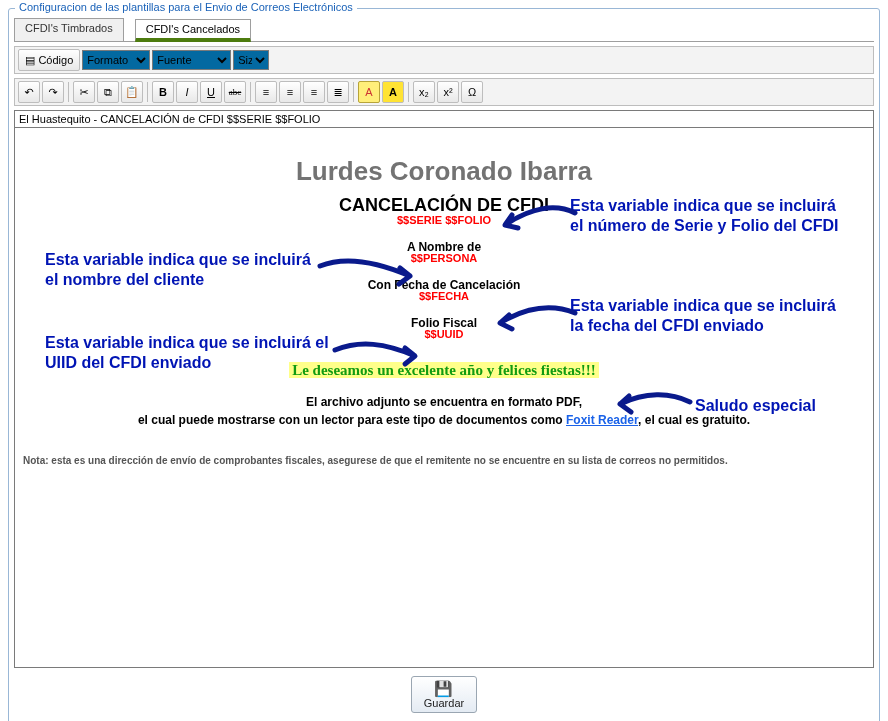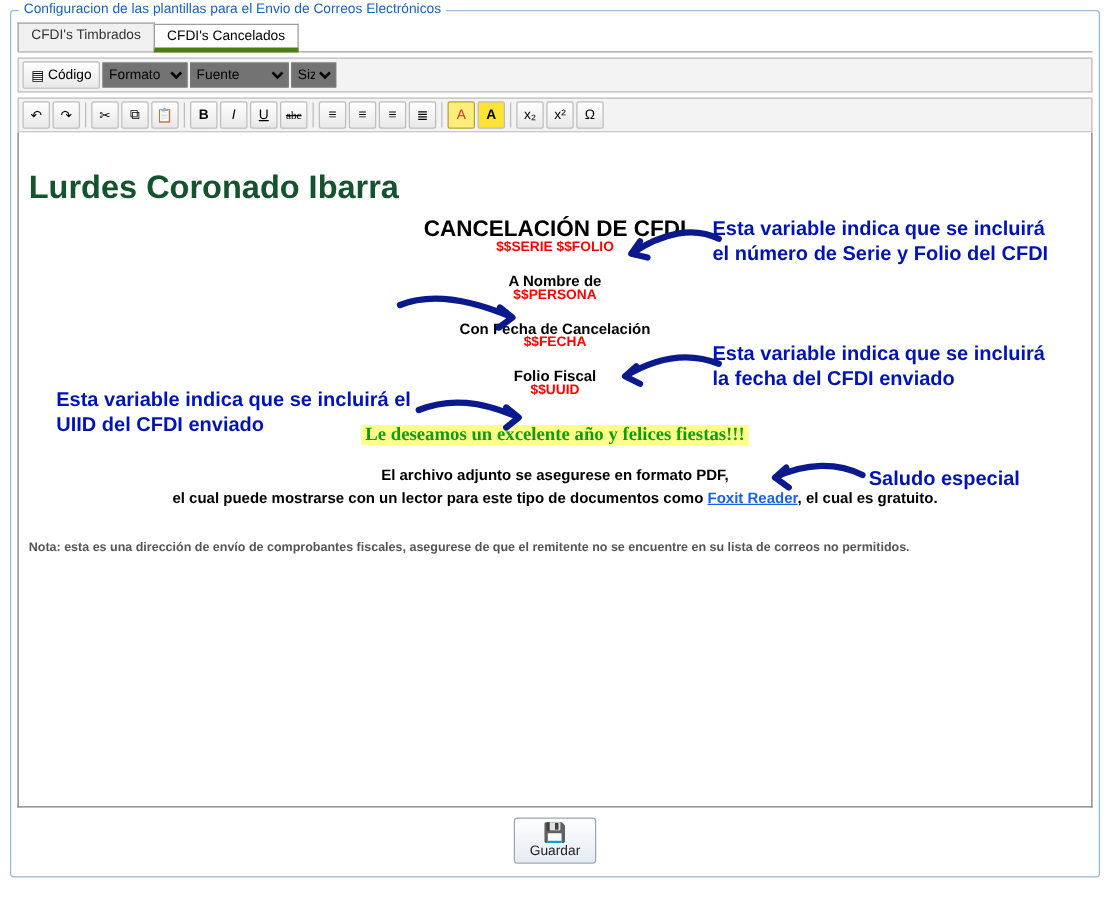--- a/index.html
+++ b/index.html
@@ -20,21 +20,21 @@
     position: absolute;
     top: -8px;
     left: 6px;
     background: #fff;
     padding: 0 4px;
     color: #1a62b8;
     font-size: 11px;
   }
   .tabs {
     display: flex;
-    gap: 0;
+    gap: 12px;
     margin-top: 6px;
     border-bottom: 1px solid #9e9e9e;
     font-size: 11px;
   }
   .tab {
     padding: 3px 10px 3px 10px;
     border: 1px solid #9e9e9e;
     border-bottom: none;
     background: #f0f0f0;
     color: #333;
@@ -80,40 +80,40 @@
   .tsep {
     width: 1px;
     height: 20px;
     background: #bdbdbd;
     margin: 0 2px;
   }
   select.toolsel {
     border: 1px solid #7a7a7a;
     font-size: 11px;
     height: 20px;
-    background: #737373;
+    background: #0369a1;
   }
   .subject-bar {
     border: 1px solid #7a7a7a;
     padding: 2px 4px;
     font-size: 11px;
     margin-top: 4px;
     background: #fff;
   }
   .editor {
     border: 1px solid #7a7a7a;
     border-top:none;
     background: #fff;
     padding: 8px 8px 14px 8px;
     min-height: 540px;
     position: relative;
   }
   .hdr-name {
-    text-align: left;
-    color: #14532d;
+    text-align: center;
+    color: #737373;
     font-weight: bold;
     font-size: 26px;
     font-family: Arial, sans-serif;
     margin: 20px 0 8px 0;
   }
   .cancel-title {
     text-align: center;
     font-family: Verdana, Arial, sans-serif;
     font-weight: bold;
     font-size: 18px;
@@ -278,47 +278,49 @@
         <span>x₂</span>
       </div>
     <div class="tbtn">
         <span>x²</span>
       </div>
     <div class="tbtn">
         <span>Ω</span>
       </div>
   </div>
 
+  <div class="subject-bar">El Huastequito - CANCELACIÓN de CFDI $$SERIE $$FOLIO</div>
 
   <div class="editor">
     <div class="hdr-name">Lurdes Coronado Ibarra</div>
     <div class="cancel-title">CANCELACIÓN DE CFDI</div>
     <div class="red-var">$$SERIE $$FOLIO</div>
 
     <div class="small-label">A Nombre de</div>
     <div class="red-var">$$PERSONA</div>
 
     <div class="small-label">Con Fecha de Cancelación</div>
     <div class="red-var">$$FECHA</div>
 
     <div class="small-label">Folio Fiscal</div>
     <div class="red-var">$$UUID</div>
 
     <div class="wish-wrap">
       <span class="green-wish">Le deseamos un excelente año y felices fiestas!!!</span>
     </div>
 
     <div class="pdf-text">
-      <span>El archivo adjunto se asegurese en formato PDF,</span><br>
+      <span>El archivo adjunto se encuentra en formato PDF,</span><br>
       <span>el cual puede mostrarse con un lector para este tipo de documentos como </span><a href="#">Foxit Reader</a><span>, el cual es gratuito.</span>
     </div>
 
     <div class="note-text">Nota: esta es una dirección de envío de comprobantes fiscales, asegurese de que el remitente no se encuentre en su lista de correos no permitidos.</div>
 
     <div class="annot" style="left:555px; top:68px; width:280px;">Esta variable indica que se incluirá el número de Serie y Folio del CFDI</div>
+    <div class="annot" style="left:30px; top:122px; width:280px;">Esta variable indica que se incluirá el nombre del cliente</div>
     <div class="annot" style="left:555px; top:168px; width:280px;">Esta variable indica que se incluirá la fecha del CFDI enviado</div>
     <div class="annot" style="left:30px; top:205px; width:300px;">Esta variable indica que se incluirá el UIID del CFDI enviado</div>
     <div class="annot" style="left:680px; top:268px;">Saludo especial</div>
 
     <svg class="arrow" style="left:485px;top:75px;width:80px;height:40px">
         <path d="M 75 10 C 55 0, 30 5, 5 22 L 12 12 M 5 22 L 18 25" stroke="#0a1a8c" stroke-width="5" fill="none" stroke-linecap="round"></path>
       </svg>
     <svg class="arrow" style="left:300px;top:128px;width:100px;height:40px">
         <path d="M 5 10 C 30 0, 60 5, 95 20 L 85 12 M 95 20 L 84 28" stroke="#0a1a8c" stroke-width="5" fill="none" stroke-linecap="round"></path>
       </svg>

